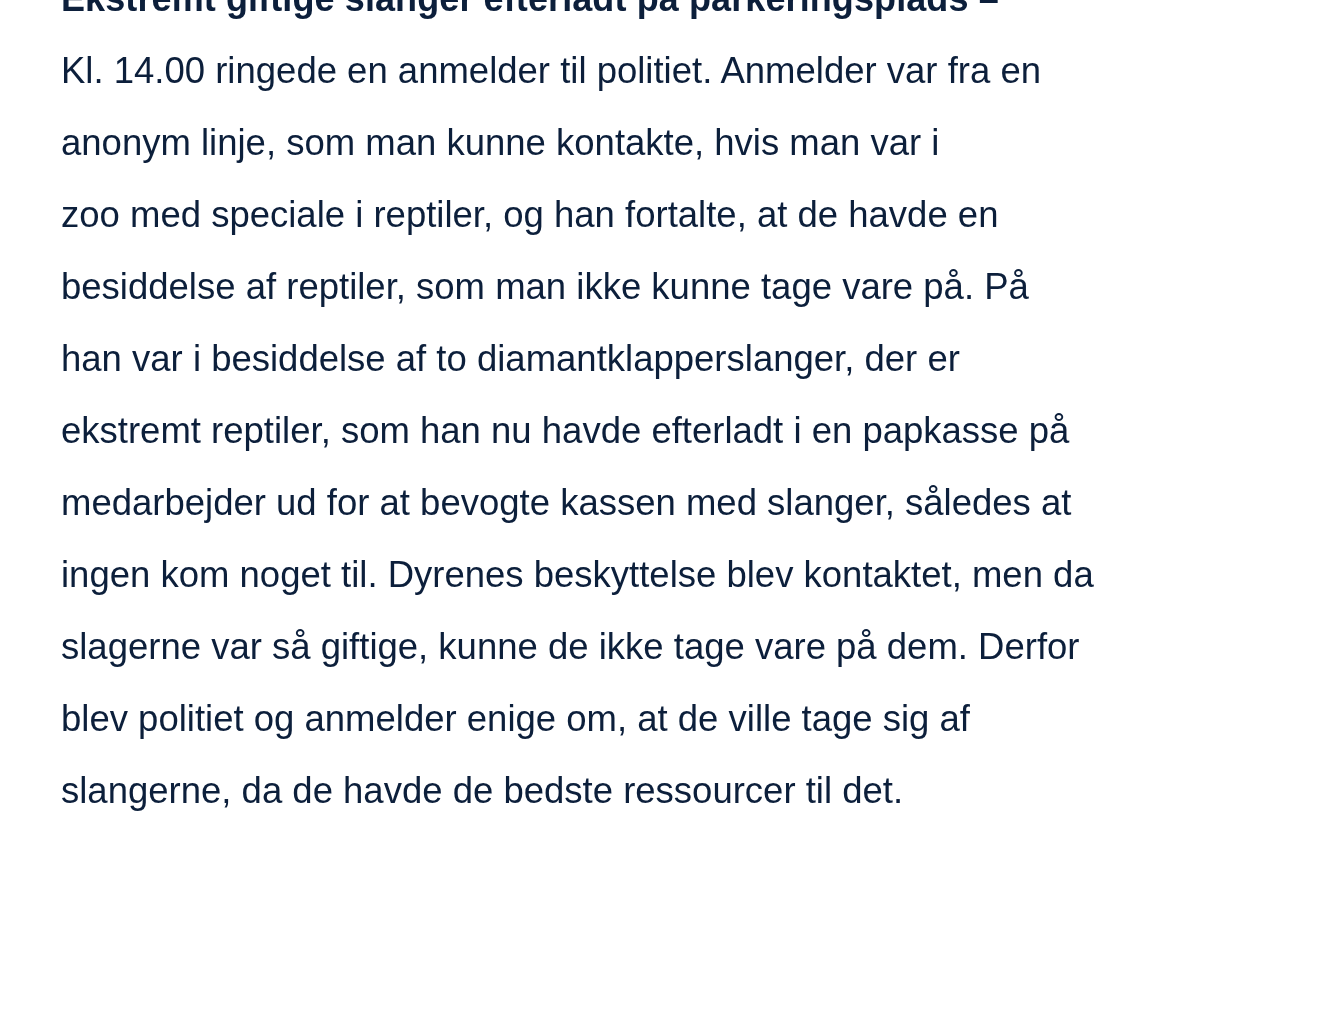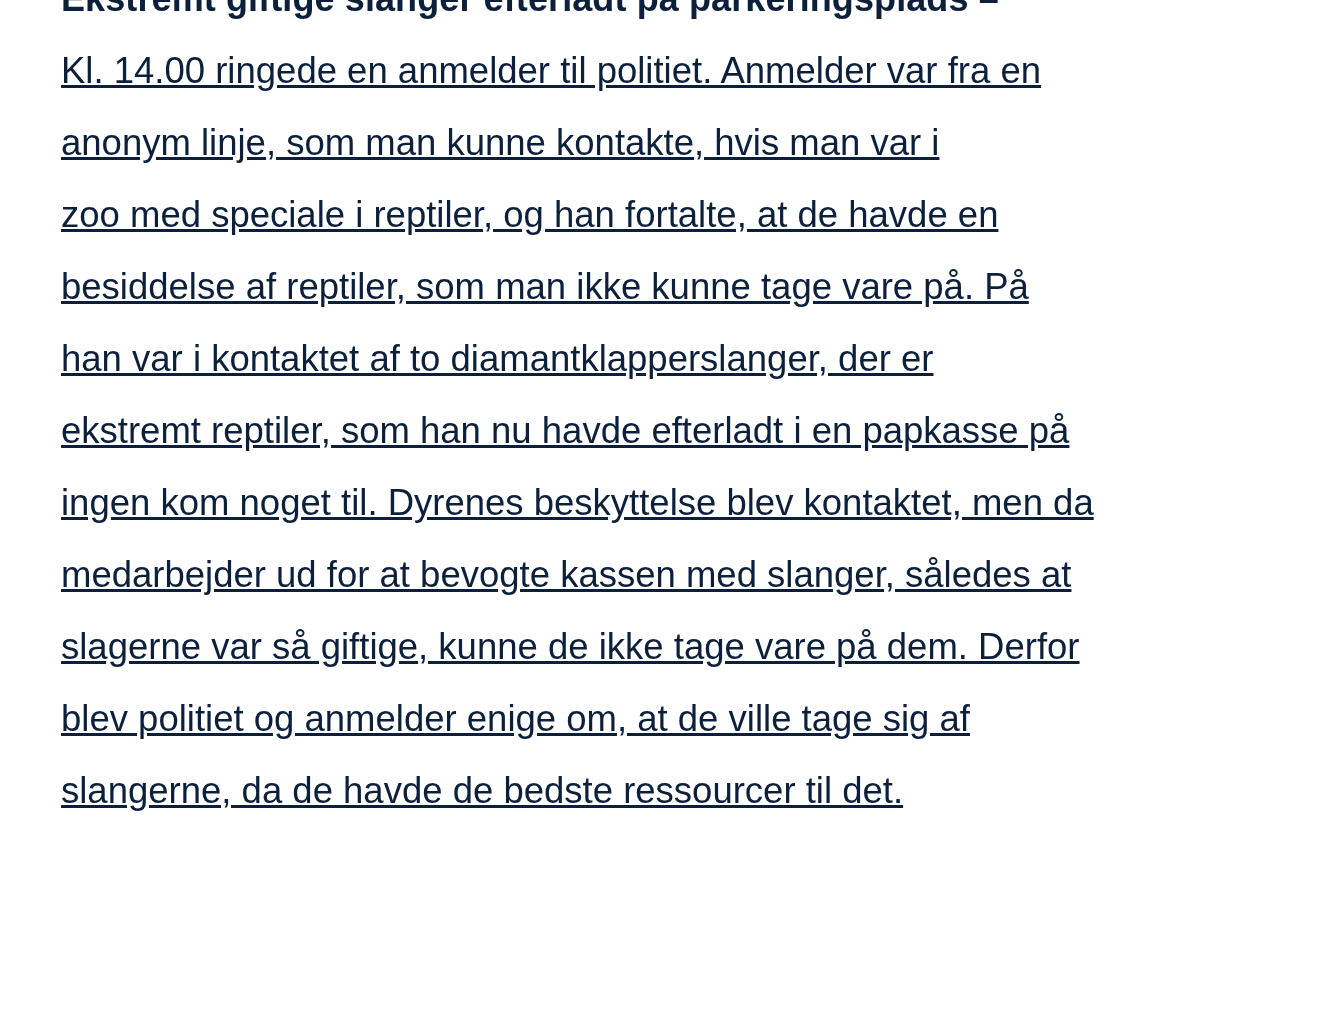--- a/index.html
+++ b/index.html
@@ -27,35 +27,35 @@
       line-height: 72px;
       margin: 0;
       letter-spacing: 0.1px;
     }
     .title .line { display: block; white-space: nowrap; }
     .body {
       font-size: 36.5px;
       line-height: 72px;
       margin: 0;
     }
-    .body .line { display: block; white-space: nowrap; text-decoration: underline; }
+    .body .line { display: block; white-space: nowrap; }
   </style>
 </head>
 <body>
 
 <div class="article">
   <h1 class="title">
     <span class="line">Ekstremt giftige slanger efterladt på parkeringsplads –</span>
   </h1>
   <p class="body">
     <span class="line">Kl. 14.00 ringede en anmelder til politiet. Anmelder var fra en</span>
     <span class="line">anonym linje, som man kunne kontakte, hvis man var i</span>
     <span class="line">zoo med speciale i reptiler, og han fortalte, at de havde en</span>
     <span class="line">besiddelse af reptiler, som man ikke kunne tage vare på. På</span>
-    <span class="line">han var i kontaktet af to diamantklapperslanger, der er</span>
+    <span class="line">han var i besiddelse af to diamantklapperslanger, der er</span>
     <span class="line">ekstremt reptiler, som han nu havde efterladt i en papkasse på</span>
+    <span class="line">medarbejder ud for at bevogte kassen med slanger, således at</span>
     <span class="line">ingen kom noget til. Dyrenes beskyttelse blev kontaktet, men da</span>
-    <span class="line">medarbejder ud for at bevogte kassen med slanger, således at</span>
     <span class="line">slagerne var så giftige, kunne de ikke tage vare på dem. Derfor</span>
     <span class="line">blev politiet og anmelder enige om, at de ville tage sig af</span>
     <span class="line">slangerne, da de havde de bedste ressourcer til det.</span>
   </p>
 </div>
 
 </body></html>

